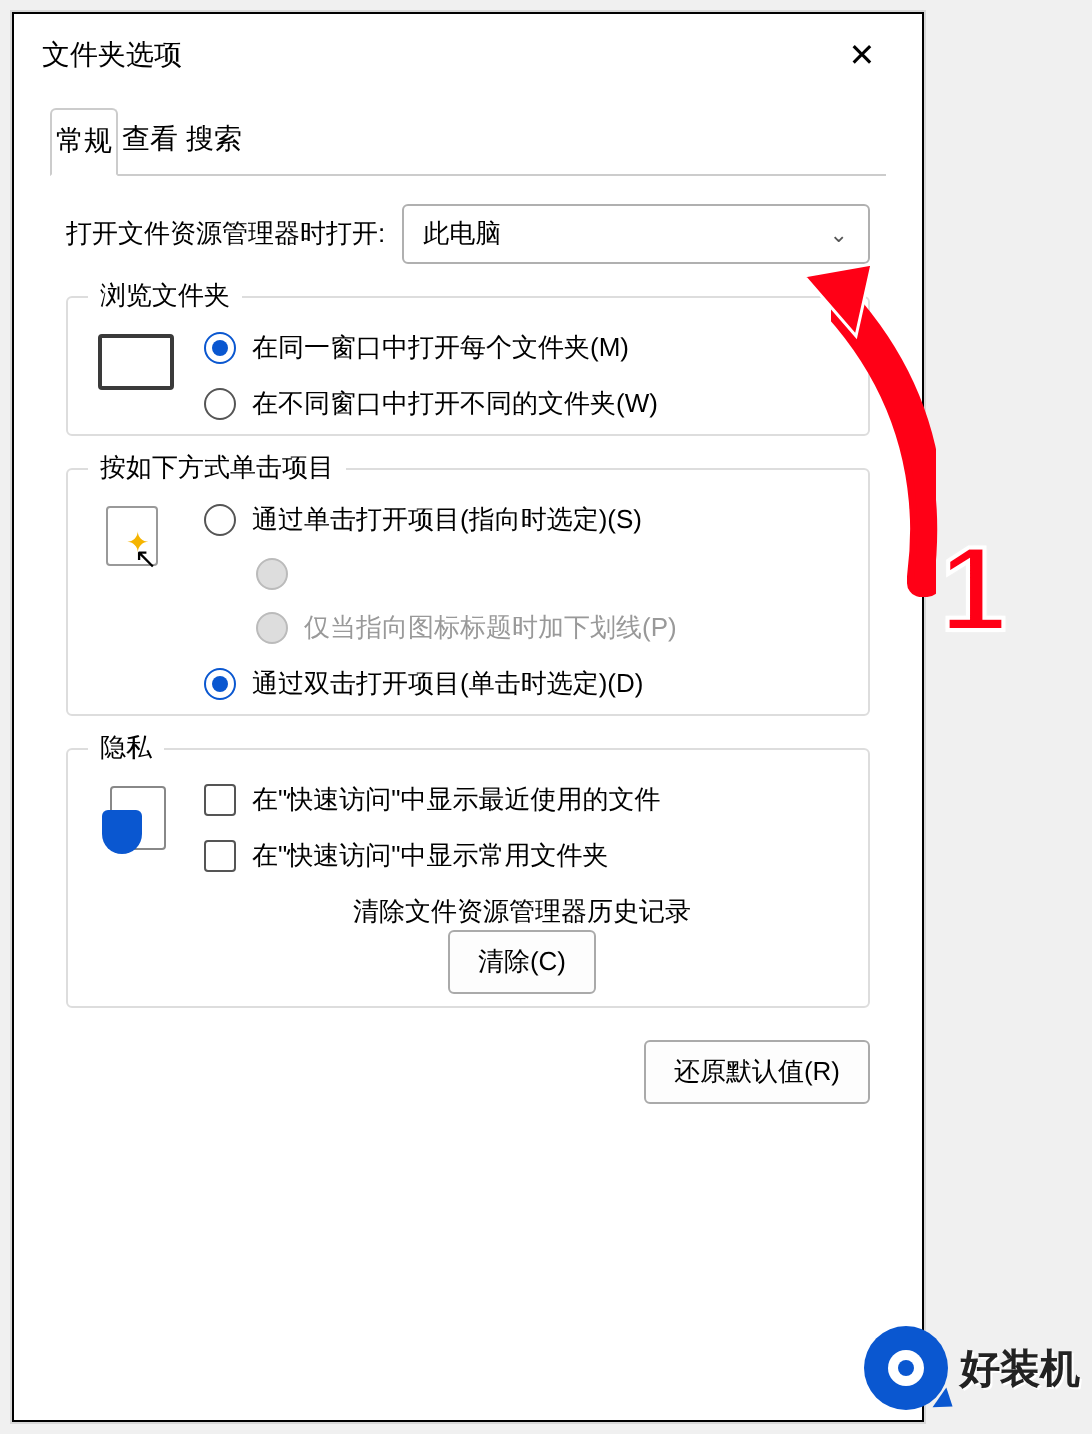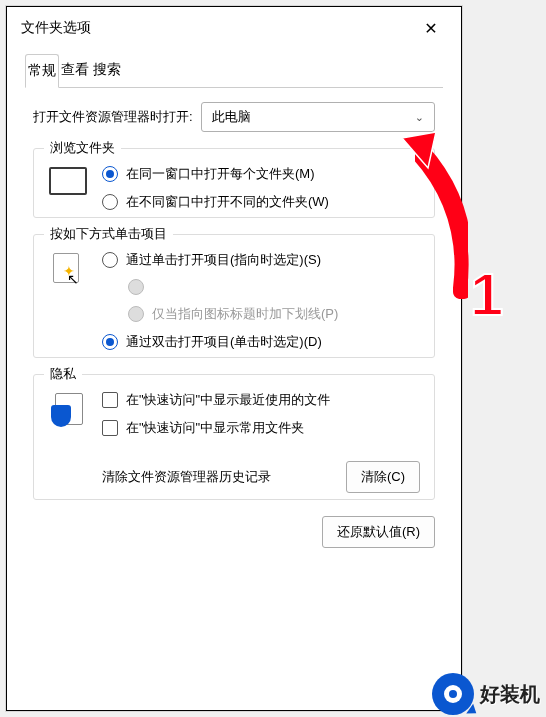--- a/index.html
+++ b/index.html
@@ -217,23 +217,22 @@
   .checkbox {
     width: 16px;
     height: 16px;
     border: 1.5px solid #555;
     border-radius: 2px;
     flex-shrink: 0;
   }
   .clear-row {
     display: flex;
     align-items: center;
-    justify-content: space-between;
-    margin-top: 14px;
     margin-left: 0;
+    flex-direction: column;
   }
   .clear-row .clear-label {
     font-size: 13px;
   }
   .btn {
     border: 1px solid #aaa;
     background: #fdfdfd;
     border-radius: 3px;
     padding: 6px 14px;
     font-size: 13px;
@@ -263,21 +262,21 @@
     font-weight: 900;
     color: #ff0016;
     -webkit-text-stroke: 2px #fff;
     text-shadow: 0 0 2px #fff;
     font-family: Arial, sans-serif;
     pointer-events: none;
   }
   .watermark {
     position: absolute;
     right: 6px;
-    bottom: 2px;
+    bottom: 12px;
     display: flex;
     align-items: center;
     gap: 6px;
     pointer-events: none;
   }
   .watermark .eye {
     width: 42px;
     height: 42px;
     background: #0a57d0;
     border-radius: 50%;

